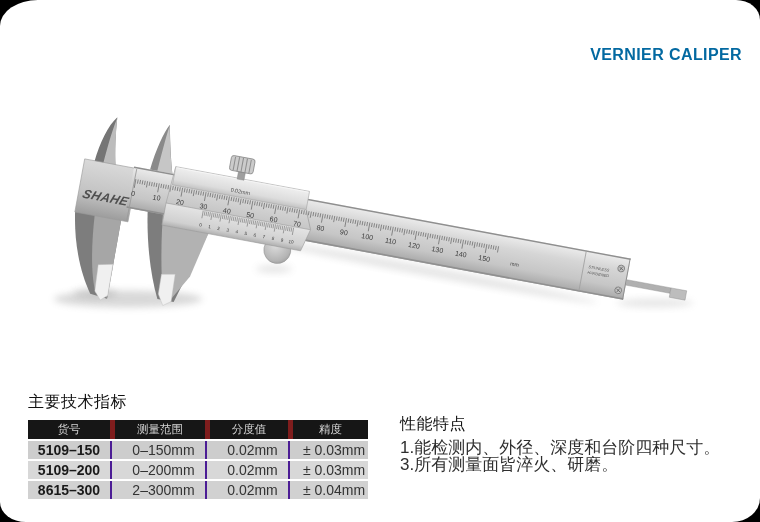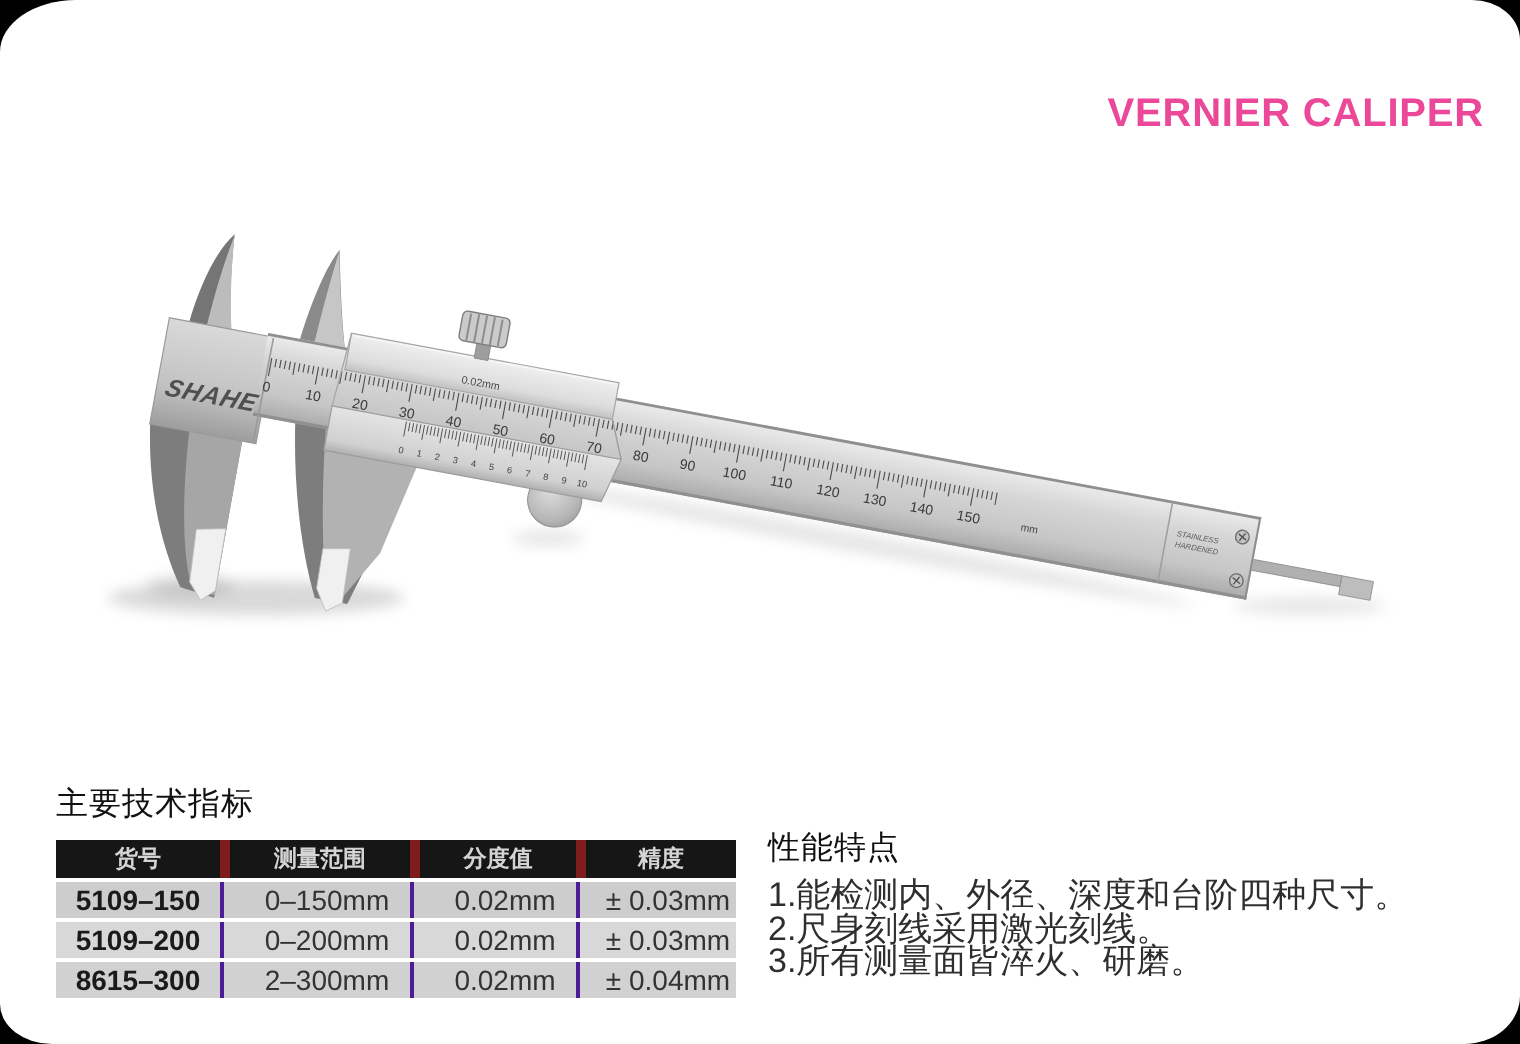--- a/index.html
+++ b/index.html
@@ -11,41 +11,41 @@
     position:absolute;inset:0;background:#ffffff;
     border-radius:38px 24px 28px 26px / 26px 20px 24px 20px;
     overflow:hidden;
   }
   .title-cn{
     position:absolute;left:28px;top:18px;margin:0;
     font-size:23px;font-weight:bold;color:#141414;letter-spacing:2px;
   }
   .title-en{
     position:absolute;right:18px;top:46px;margin:0;
-    font-size:20px;font-weight:bold;color:#ec4899;letter-spacing:.4px;
+    font-size:16px;font-weight:bold;color:#0369a1;letter-spacing:.4px;
   }
   .caliper-svg{position:absolute;left:0;top:0;width:760px;height:390px;}
   .caliper-svg text{font-family:"Liberation Sans","DejaVu Sans",sans-serif;}
   .specs{position:absolute;left:28px;top:392px;width:344px;}
   .section-title{margin:0;font-size:16px;font-weight:normal;color:#111;letter-spacing:.5px;}
   table.spec-table{border-collapse:separate;border-spacing:0 2px;margin-top:5px;table-layout:fixed;width:340px;}
   table.spec-table th{
-    background:#161616;color:#d4d4d4;font-size:11.5px;font-weight:700;
+    background:#161616;color:#d4d4d4;font-size:11.5px;font-weight:400;
     height:17px;padding:1px 2px;text-align:center;
   }
   table.spec-table th + th{border-left:5px solid #7f1d1d;}
   table.spec-table td{
     background:#cdcdcd;font-size:14px;color:#333;text-align:center;
     height:13px;padding:1px 2px;white-space:nowrap;
   }
   table.spec-table td + td{border-left:2px solid #4c1d95;padding-left:12px;}
   table.spec-table tr td:first-child{font-weight:bold;color:#1a1a1a;}
   table.spec-table tr.alt td{background:#d8d8d8;margin-left:32px;}
   table.spec-table tr.last td{background:#d1d1d1;}
-  .features{position:absolute;left:384px;top:414px;width:330px;}
+  .features{position:absolute;left:400px;top:414px;width:330px;}
   .features ul{list-style:none;margin:5px 0 0 0;padding:0;}
   .features li{font-size:17px;color:#2e2e2e;line-height:16.5px;}
 </style>
 </head>
 <body>
 
 <div class="card">
 
   <h2 class="title-en">VERNIER CALIPER</h2>
 
@@ -445,18 +445,17 @@
           <td>± 0.04mm</td>
         </tr>
       </tbody>
     </table>
   </div>
 
   <div class="features">
     <h3 class="section-title">性能特点</h3>
     <ul>
       <li>1.能检测内、外径、深度和台阶四种尺寸。</li>
-      <li>2.尺身刻线采用激光刻线。</li>
       <li>3.所有测量面皆淬火、研磨。</li>
     </ul>
   </div>
 
 </div>
 
 </body></html>

